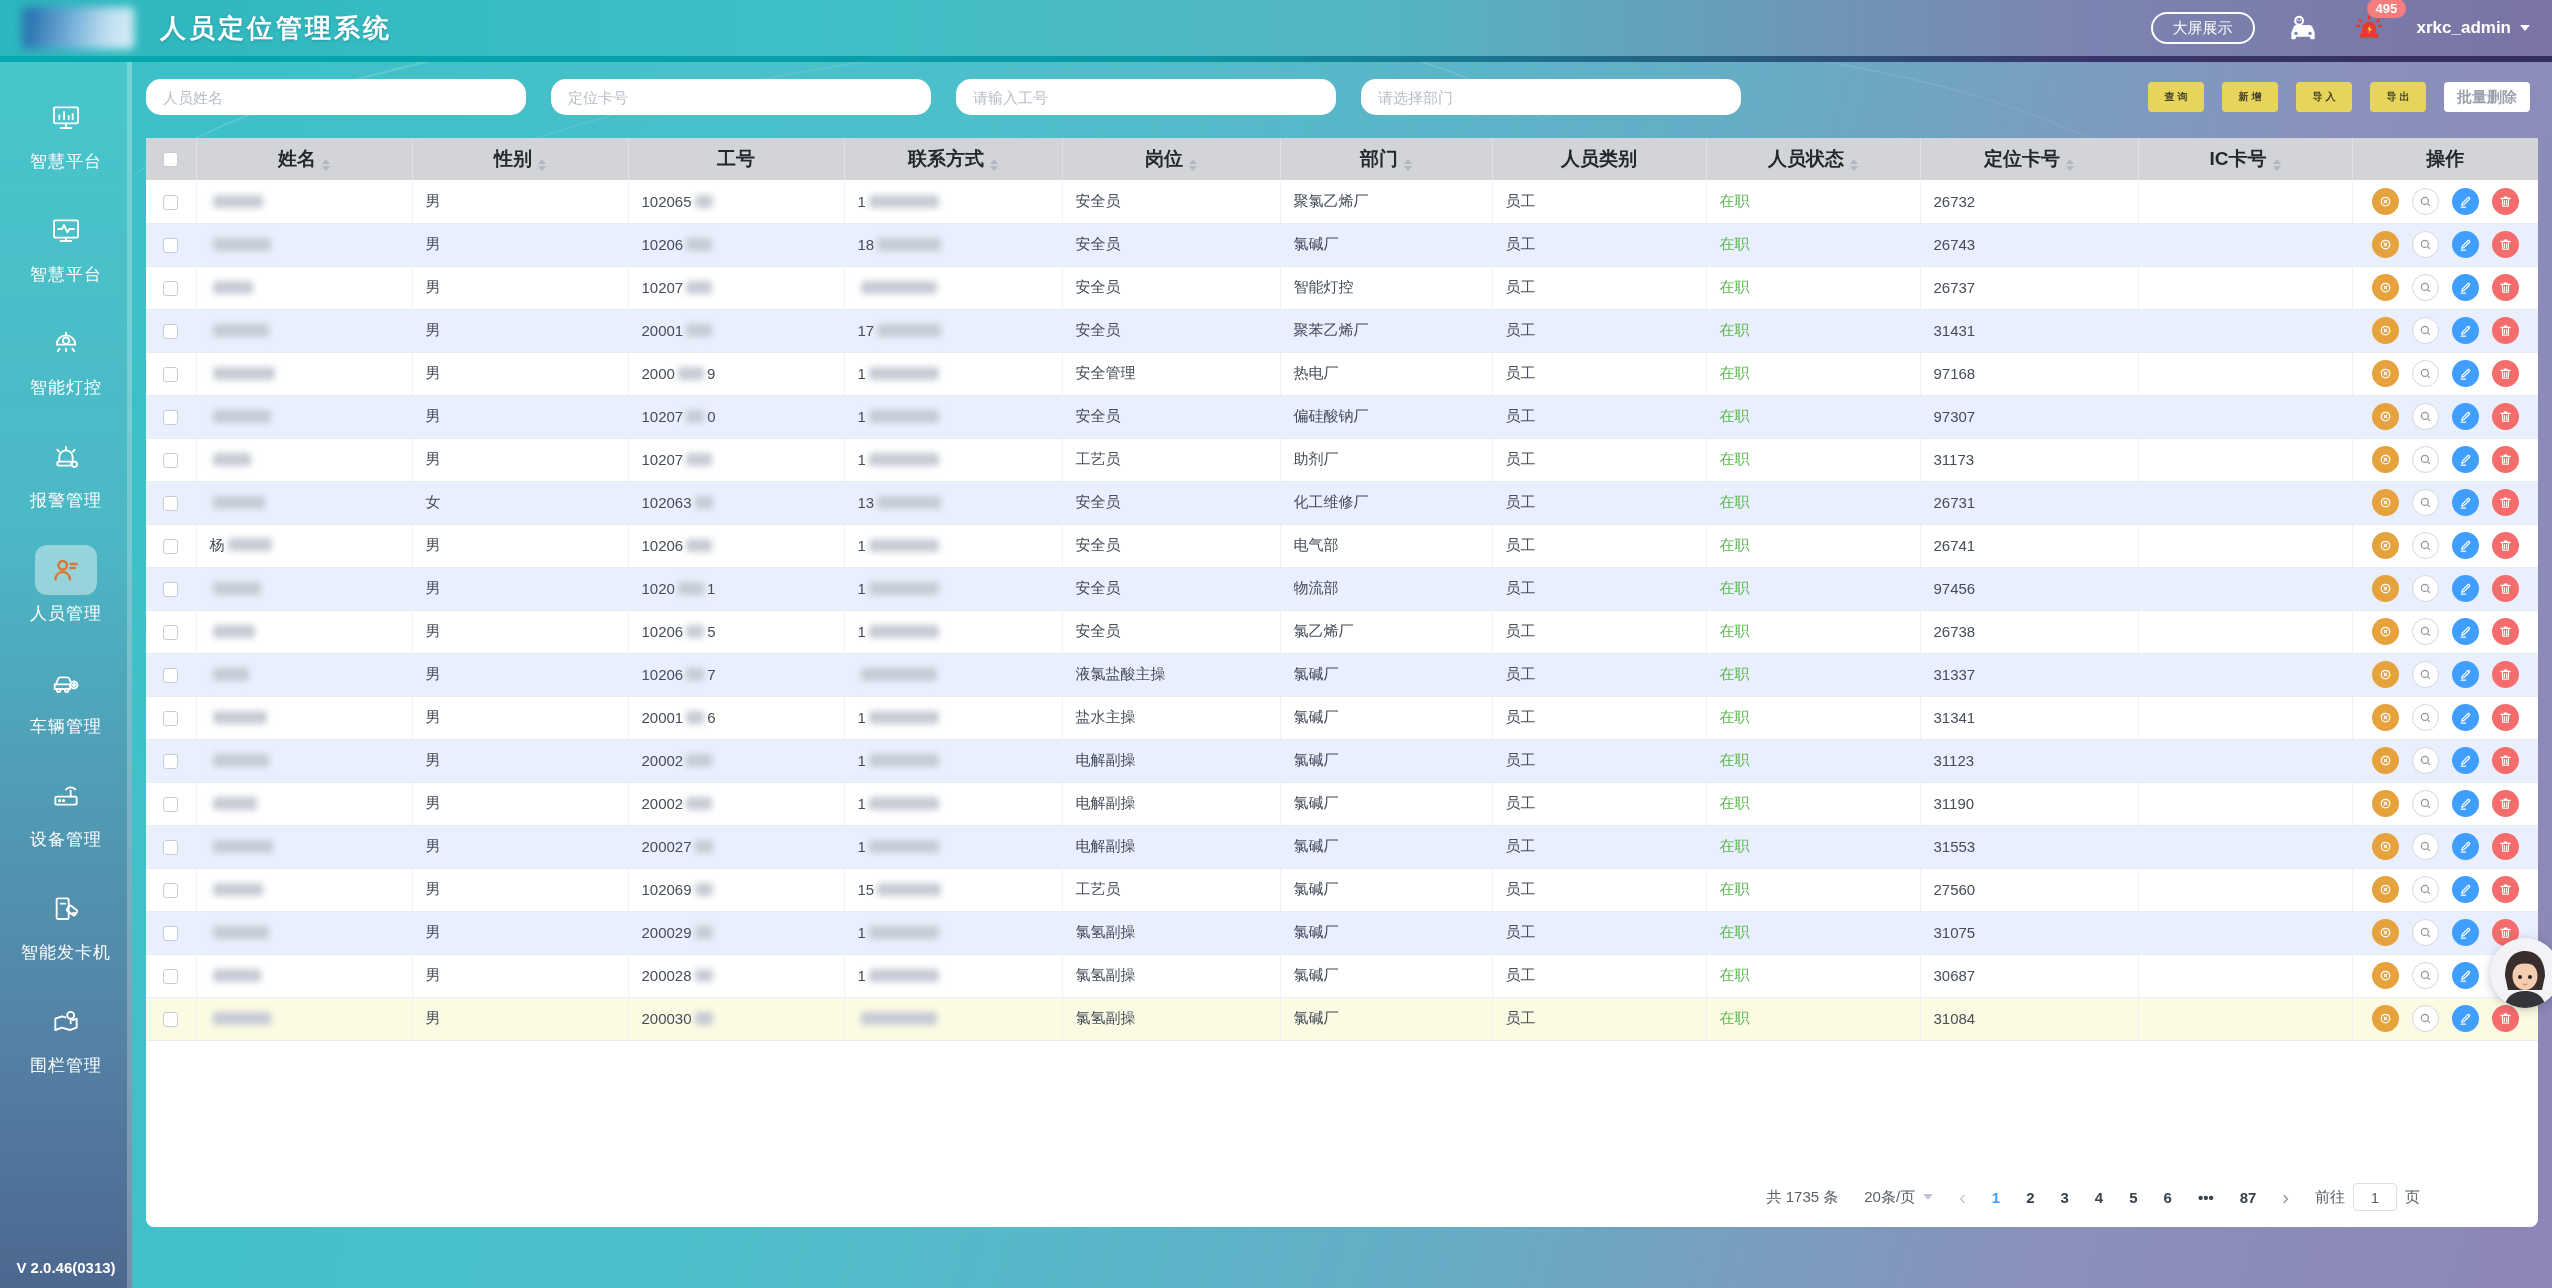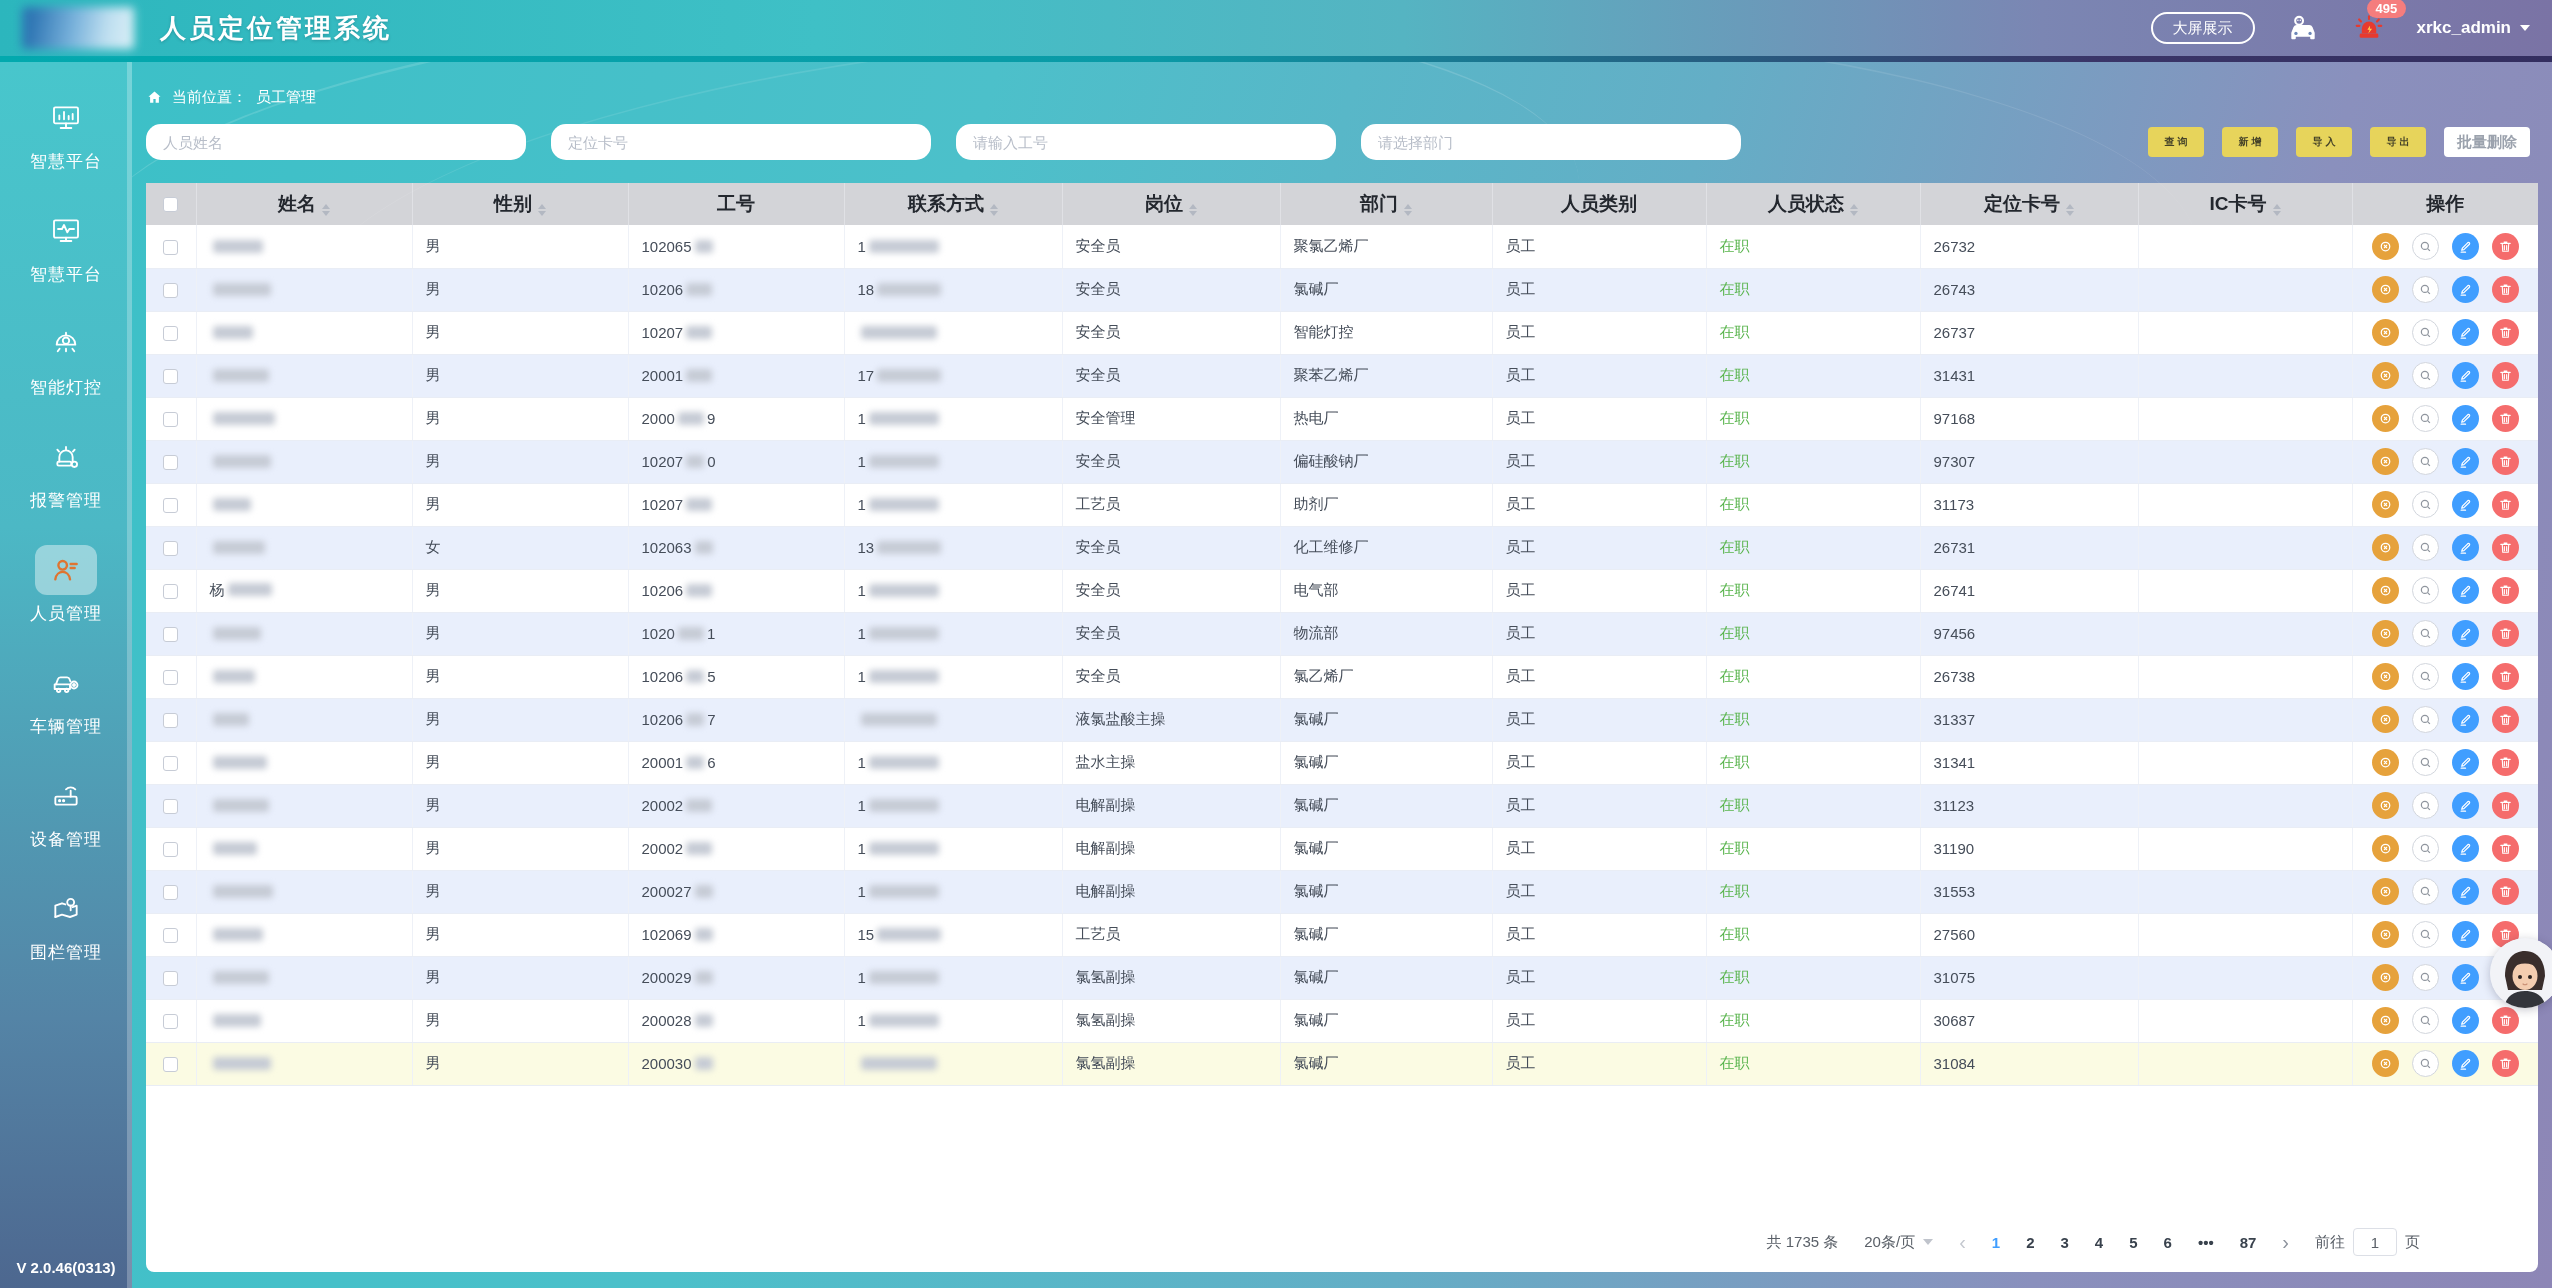--- a/index.html
+++ b/index.html
@@ -259,41 +259,45 @@
             <path d="M7.2 15.5h.01M10.2 15.5h.01" style="stroke-width:2.4"></path>
             <path d="M15.5 12.5V8"></path>
             <path d="M12 7a5 5 0 0 1 7 0"></path>
           </svg>
       </span>
       <span class="nav-label">设备管理</span>
     </div>
     <div class="nav-item">
       <span class="ic">
         <svg viewBox="0 0 24 24">
+            <rect x="5" y="4" width="9" height="15.5" rx="1"></rect>
+            <path d="M8 8h3.5"></path>
+            <rect x="12.8" y="10.8" width="7.4" height="4.6" rx="1" transform="rotate(38 16.5 13.1)"></rect>
+            <circle cx="17.8" cy="15.8" r=".9"></circle>
+          </svg>
+      </span>
+      <span class="nav-label">智能发卡机</span>
+    </div>
+    <div class="nav-item">
+      <span class="ic">
+        <svg viewBox="0 0 24 24">
             <path d="M4 18l5-1.8 6 1.8 5-1.8V9.5l-3 1.1"></path>
             <path d="M4 18V9.5L9 7.7l2.5.9"></path>
             <circle cx="15.5" cy="7" r="2.6"></circle>
             <path d="M15.5 9.6v3.4"></path>
           </svg>
       </span>
       <span class="nav-label">围栏管理</span>
     </div>
   </nav>
   <div class="version">V 2.0.46(0313)</div>
 </aside>
 
 <main class="main">
 
-  <div class="breadcrumb">
-    <svg viewBox="0 0 24 24">
-        <path fill="#fff" d="M12 3.5l8.5 7.4h-2.3v8.6h-4.6v-5.3h-3.2v5.3H5.8v-8.6H3.5z"></path>
-      </svg>
-    <span>当前位置：</span>
-    <span>员工管理</span>
-  </div>
 
   <div class="filter-row">
     <input class="f-input" type="text" placeholder="人员姓名" style="">
     <input class="f-input" type="text" placeholder="定位卡号" style="">
     <input class="f-input" type="text" placeholder="请输入工号" style="">
     <input class="f-input" type="text" placeholder="请选择部门" style="">
     <div class="btns">
       <button class="btn-y">查 询</button>
       <button class="btn-y">新 增</button>
       <button class="btn-y">导 入</button>

